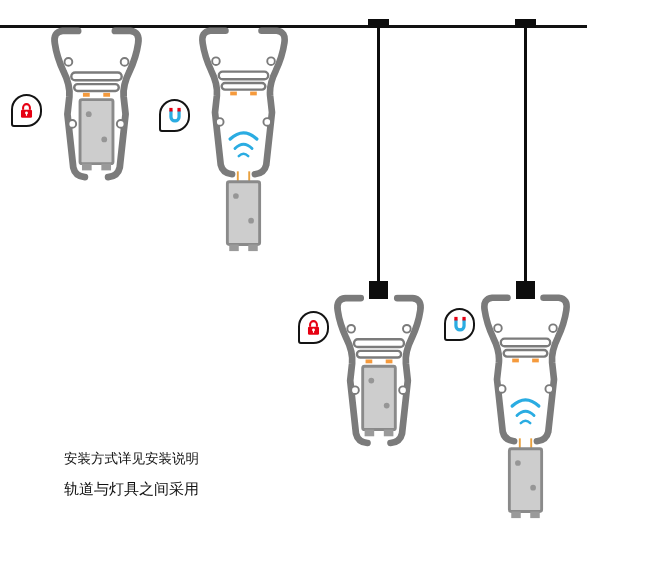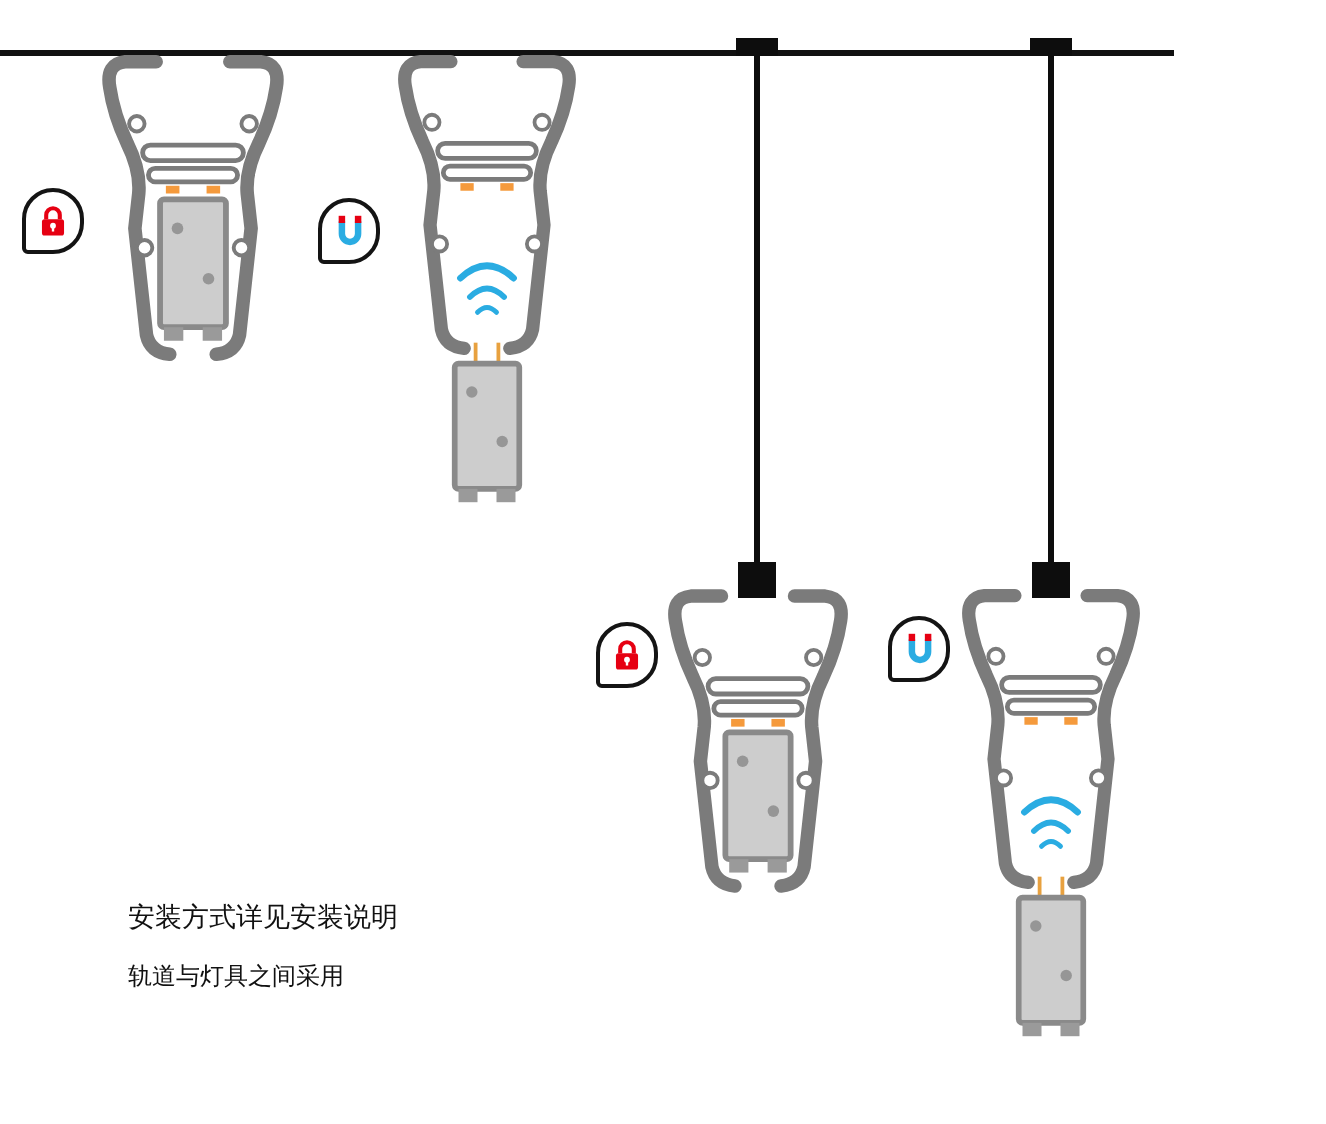--- a/index.html
+++ b/index.html
@@ -8,21 +8,21 @@
   .abs{position:absolute;}
   .ceiling-line{position:absolute;left:0;top:25px;width:663px;height:3px;background:#111;}
   .wire{position:absolute;width:3px;background:#0d0d0d;}
   .anchor{position:absolute;width:21px;height:9px;background:#0d0d0d;}
   .clamp{position:absolute;width:19px;height:18px;background:#0d0d0d;}
   .bubble{position:absolute;width:31px;height:33px;background:#fff;border:2px solid #141414;
           border-radius:16px 16px 16px 3px;display:flex;align-items:center;justify-content:center;
           box-sizing:border-box;}
   .note{position:absolute;color:#111;white-space:nowrap;}
   .note-small{font-size:13.5px;}
-  .note-big{font-size:12px;}
+  .note-big{font-size:15px;}
   .photo{position:absolute;border-radius:2px;overflow:hidden;}
   
   .t-outline{fill:none;stroke:#7b7b7b;stroke-width:7;stroke-linecap:round;stroke-linejoin:round;}
   .t-slat{fill:#fff;stroke:#7b7b7b;stroke-width:2.5;}
   .t-hole{fill:#fff;stroke:#7b7b7b;stroke-width:2;}
   .t-fix{fill:#cdcdcd;stroke:#8a8a8a;stroke-width:3;}
   .t-screw{fill:#969696;}
   .t-foot{fill:#9a9a9a;}
   .t-arc{fill:none;stroke-linecap:round;}
   .t-pin{stroke:#e8a13f;stroke-width:2;}

